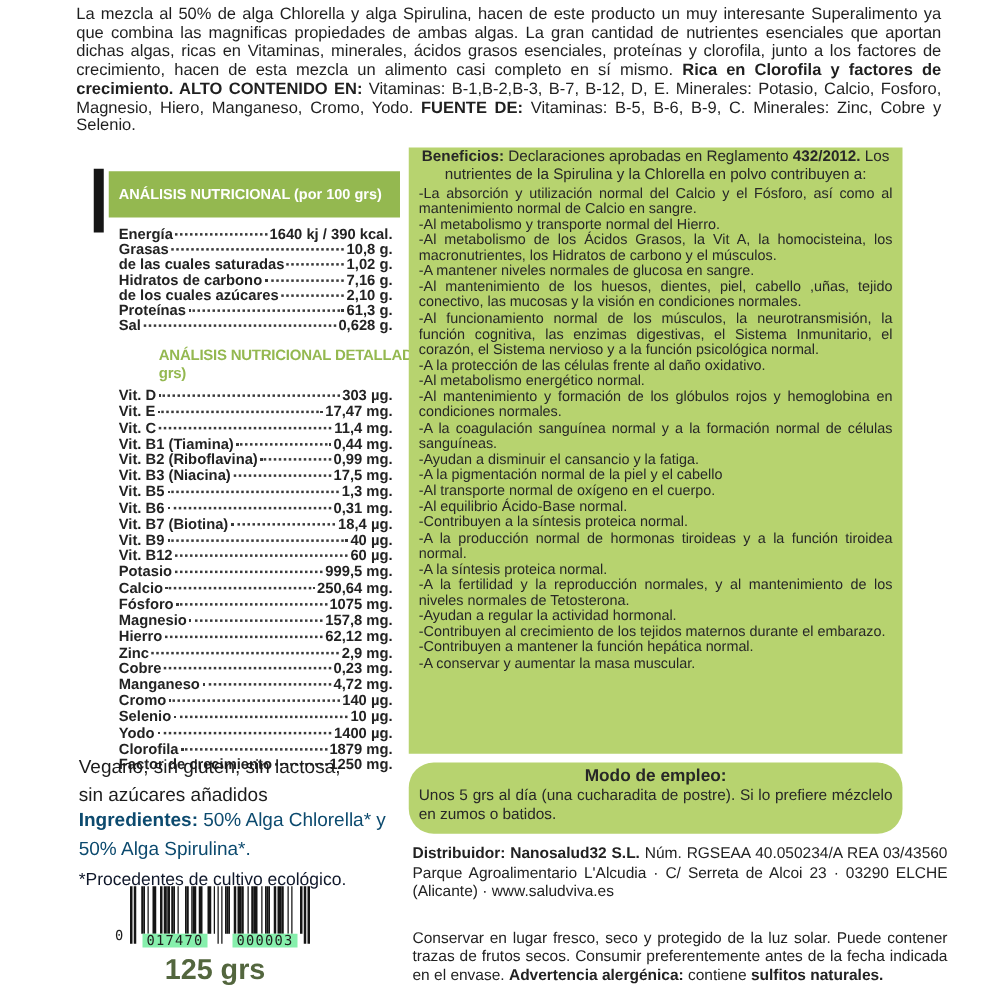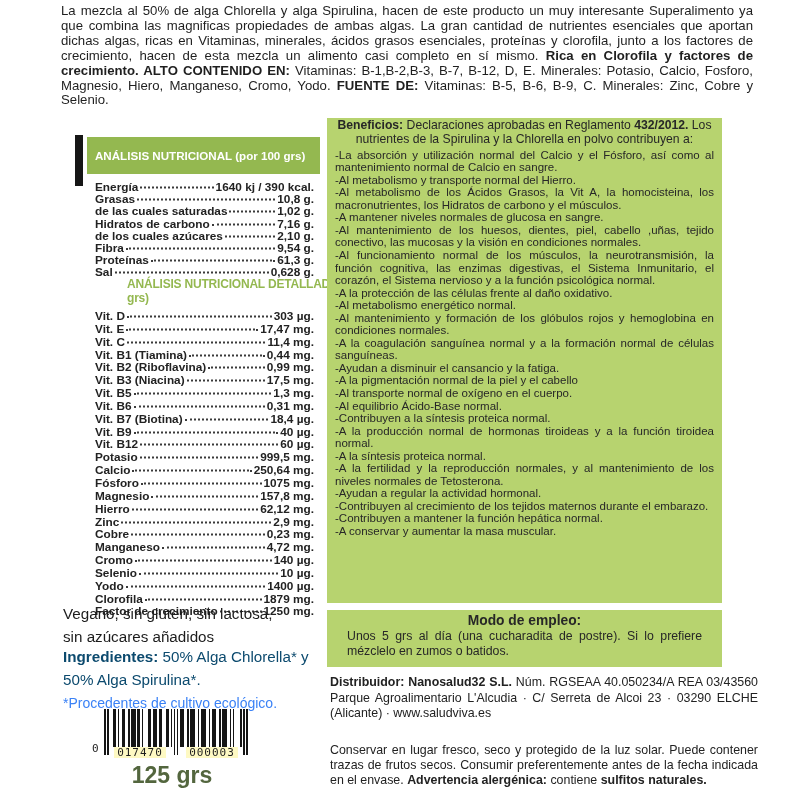--- a/index.html
+++ b/index.html
@@ -24,46 +24,46 @@
   .nlabel{white-space:nowrap;}
   .nvalue{white-space:nowrap;}
   .dots{flex:1;border-bottom:2px dotted #3a3a3a;margin:0 2px;transform:translateY(-2.5px);min-width:6px;}
   .nut-detail-header{position:absolute;left:87px;top:276.5px;width:240px;
                      font-size:12px;font-weight:bold;letter-spacing:-0.2px;
                      color:var(--accent-green,#94b850);margin-left:40px;}
 
   .claims{position:absolute;left:63px;top:603px;font-size:15.2px;line-height:22.5px;color:#1c1c1c;}
   .ingredients{position:absolute;left:63px;top:646px;width:268px;margin:0;
                font-size:15.2px;line-height:22.5px;color:#0c4a6e;}
-  .eco{position:absolute;left:63px;top:695px;margin:0;font-size:14px;color:#3b82f6;}
+  .eco{position:absolute;left:63px;top:695px;margin:0;font-size:14px;color:#0f172a;}
 
   
   .barcode{position:absolute;left:92px;top:709px;width:156px;}
   .bc-row{display:flex;align-items:flex-end;}
   .bc-lead{width:12px;font-family:"DejaVu Sans Mono",monospace;font-size:11px;line-height:11px;
            padding-bottom:1px;}
   .bc-bars{display:flex;align-items:flex-start;height:46px;flex:1;}
   .mod{flex:1;height:38px;}
   .mod.on{background:#151515;}
   .mod.guard{height:46px;}
   .bc-nums{display:flex;justify-content:space-around;padding-left:12px;margin-top:-8px;
            position:relative;}
-  .bc-nums span{background:#fef9c3;padding:0 3px;font-family:"DejaVu Sans Mono",monospace;
+  .bc-nums span{background:#86efac;padding:0 3px;font-family:"DejaVu Sans Mono",monospace;
                 font-size:11px;line-height:11px;letter-spacing:1px;}
   .weight{position:absolute;left:92px;top:762px;width:160px;text-align:center;
           font-size:23px;font-weight:bold;color:var(--weight-green,#53663e);}
 
   
   .benefits-box{position:absolute;left:327px;top:118px;width:395px;height:485px;box-sizing:border-box;
                 background:var(--panel-green,#b7d36f);padding:1px 8px 0;color:#272727;overflow:hidden;}
   .benefits-title{text-align:center;font-size:12.2px;line-height:13.8px;margin-bottom:2px;}
   .bullet{font-size:11.5px;line-height:12.55px;text-align:justify;}
 
   .modo-box{position:absolute;left:327px;top:610px;width:395px;height:57px;box-sizing:border-box;
-            background:var(--panel-green,#b7d36f);padding:3px 20px;color:#272727;overflow:hidden;}
+            background:var(--panel-green,#b7d36f);padding:3px 8px;color:#272727;overflow:hidden;border-radius:20px;}
   .modo-title{text-align:center;font-weight:bold;font-size:13.8px;line-height:16px;}
   .modo-body{font-size:12.3px;line-height:14.8px;text-align:justify;}
 
   .distributor{position:absolute;left:330px;top:675px;width:428px;margin:0;
                font-size:12.4px;line-height:15.5px;text-align:justify;color:#222;}
   .storage{position:absolute;left:330px;top:743px;width:428px;margin:0;
            font-size:12.4px;line-height:15px;text-align:justify;color:#222;}
 </style>
 </head>
 <body>
@@ -92,25 +92,20 @@
       </div>
       <div class="nrow">
         <span class="nlabel">Hidratos de carbono</span>
         <span class="dots"></span>
         <span class="nvalue">7,16 g.</span>
       </div>
       <div class="nrow">
         <span class="nlabel">de los cuales azúcares</span>
         <span class="dots"></span>
         <span class="nvalue">2,10 g.</span>
-      </div>
-      <div class="nrow">
-        <span class="nlabel">Fibra</span>
-        <span class="dots"></span>
-        <span class="nvalue">9,54 g.</span>
       </div>
       <div class="nrow">
         <span class="nlabel">Proteínas</span>
         <span class="dots"></span>
         <span class="nvalue">61,3 g.</span>
       </div>
       <div class="nrow">
         <span class="nlabel">Sal</span>
         <span class="dots"></span>
         <span class="nvalue">0,628 g.</span>

